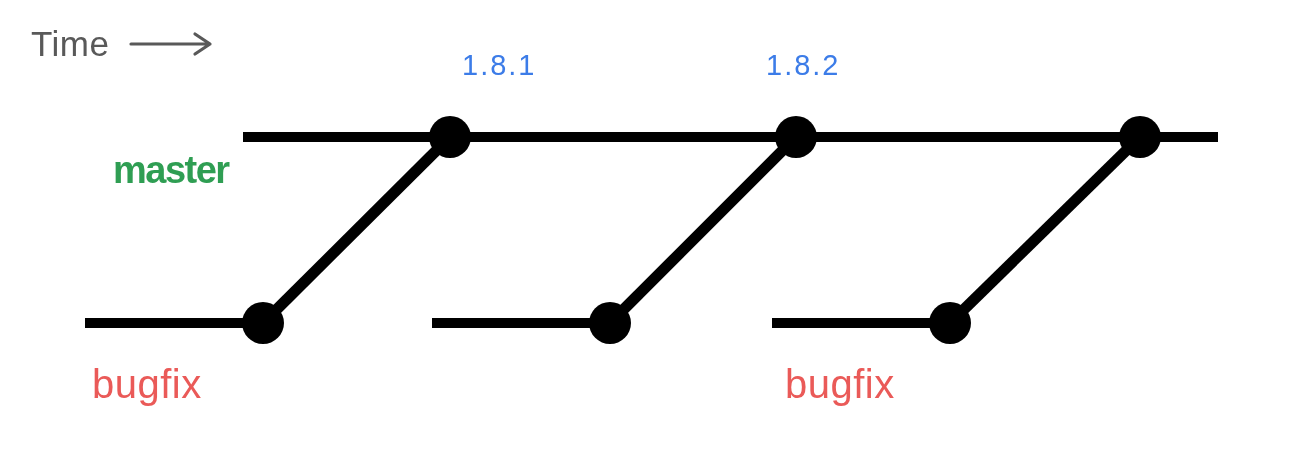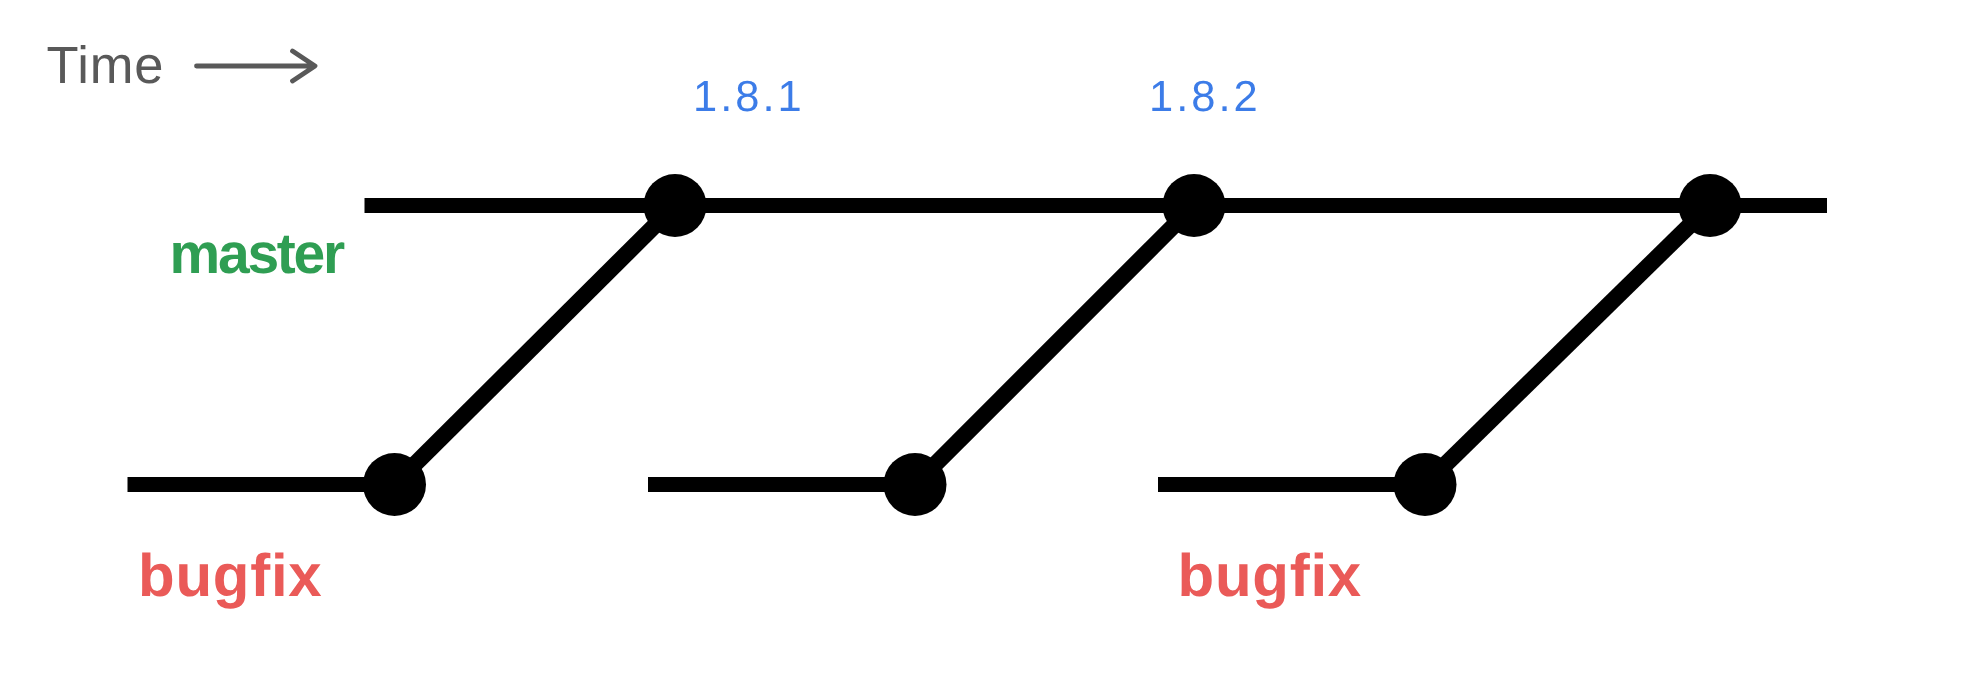--- a/index.html
+++ b/index.html
@@ -61,21 +61,21 @@
     letter-spacing: 2px;
     color: var(--c-tag);
   }
   .tag-1 { left: 462px; }
   .tag-2 { left: 766px; }
   .tag-3 { left: 1118px; }
 
   .topic-label {
     top: 364px;
     font-size: 40px;
-    font-weight: 700;
+    font-weight: 400;
     letter-spacing: 0.5px;
     color: var(--c-topic);
   }
   .topic-1 { left: 92px; }
   .topic-2 { left: 433px; }
   .topic-3 { left: 785px; }
 </style>
 </head>
 <body>
 

